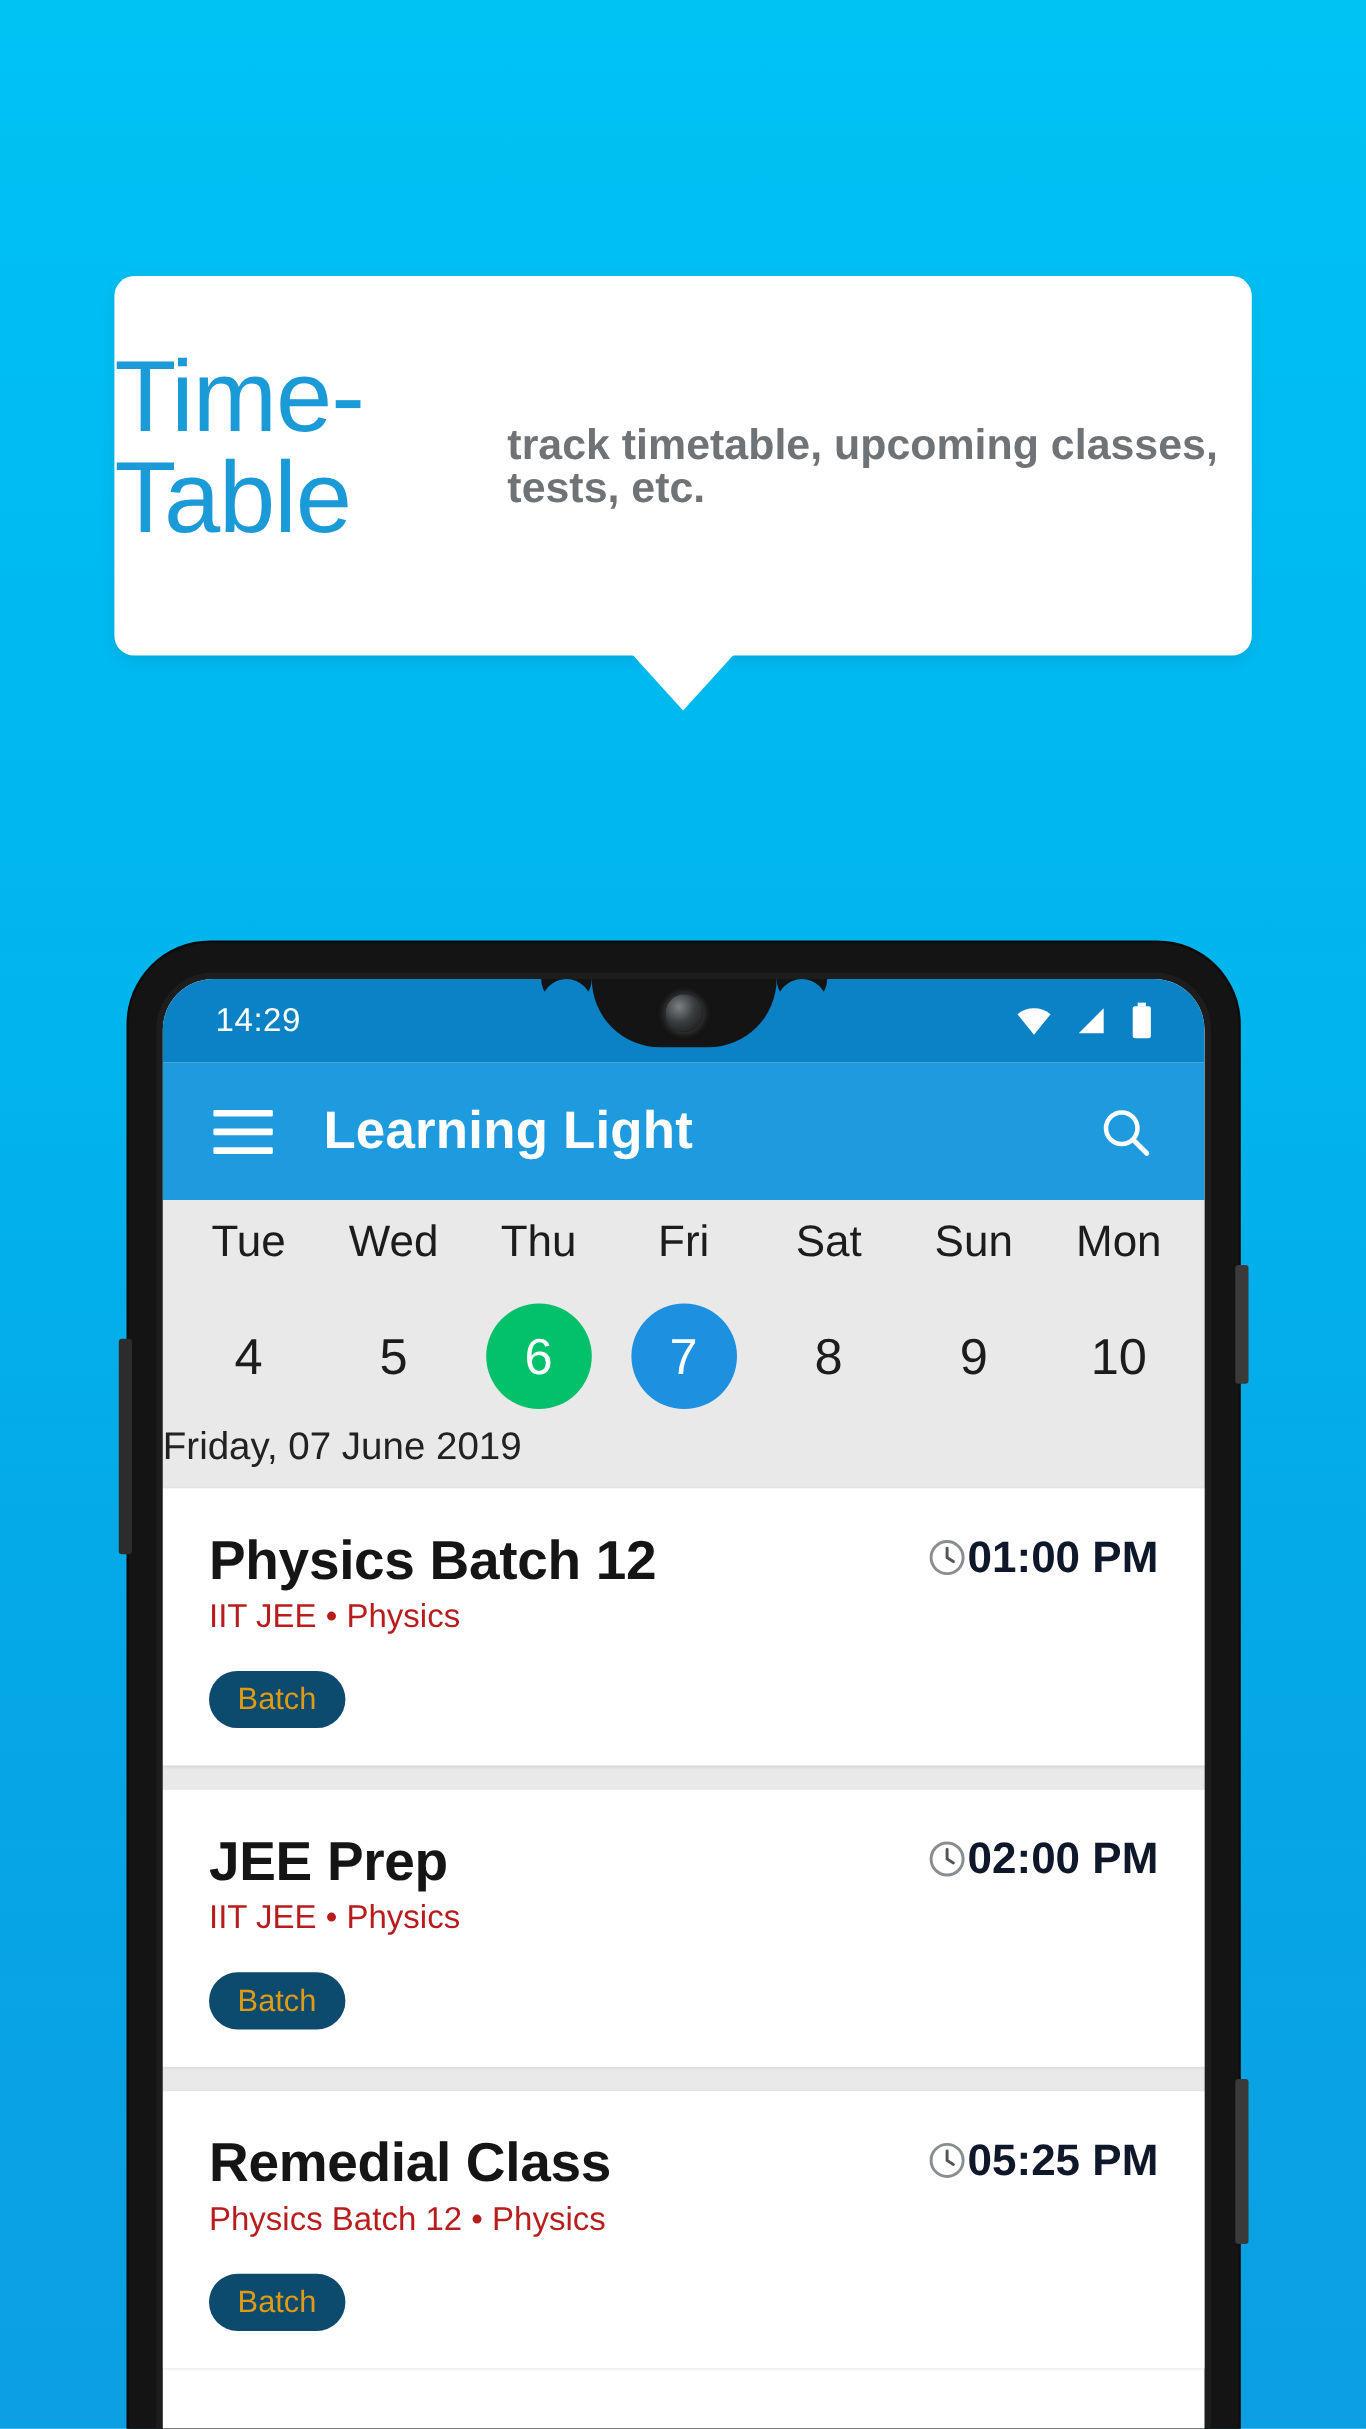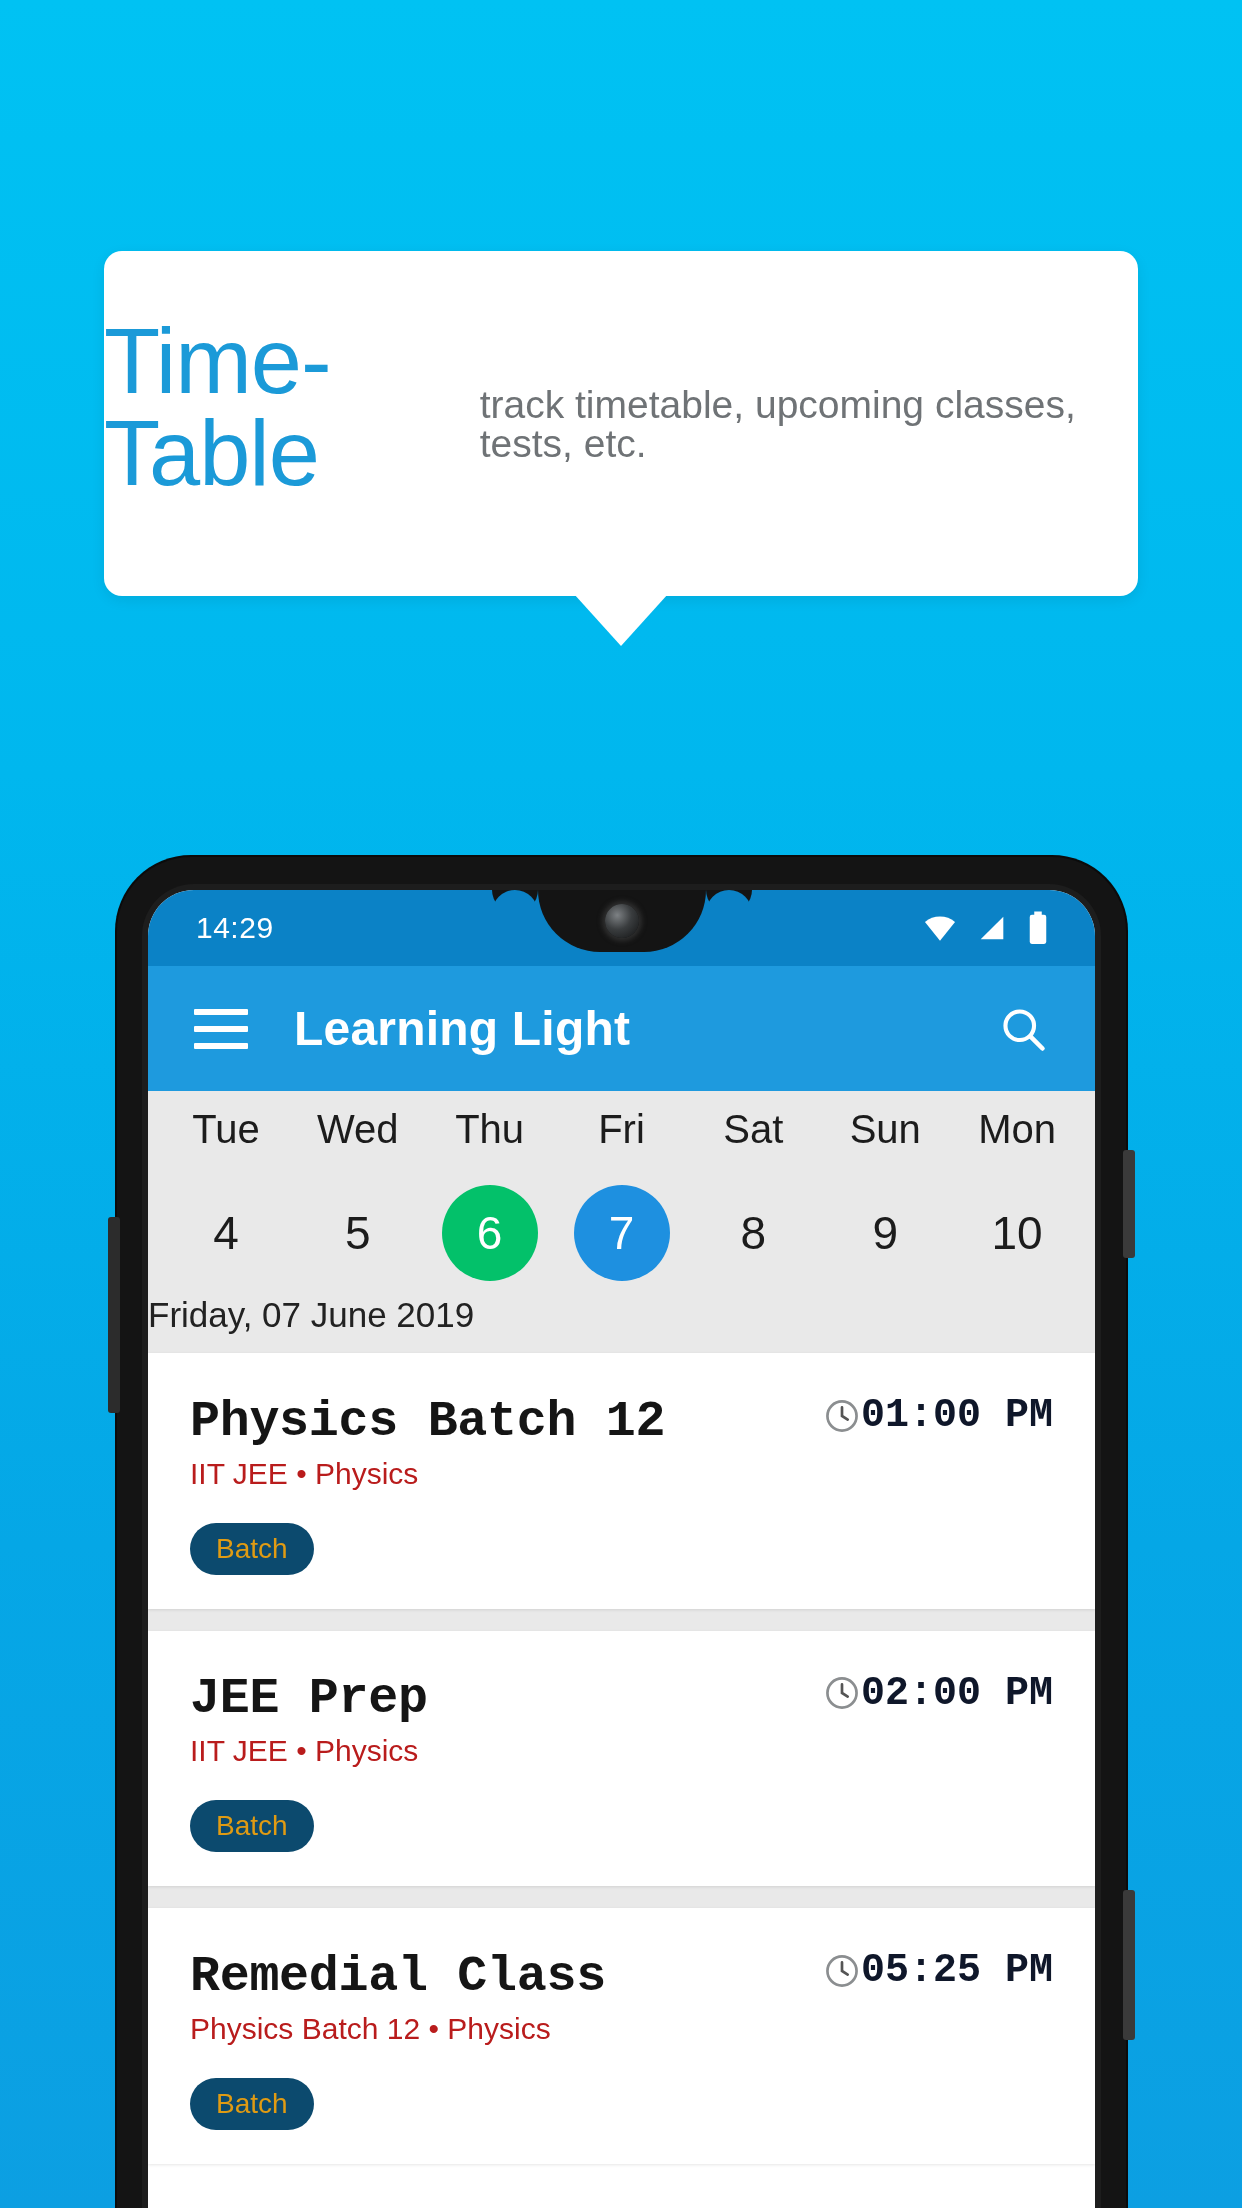--- a/index.html
+++ b/index.html
@@ -14,21 +14,21 @@
     position:absolute;left:104px;top:251px;width:1034px;height:345px;
     background:#ffffff;border-radius:18px;
     box-shadow:0 4px 14px rgba(0,0,0,.08);
     display:flex;align-items:center;justify-content:center;
   }
   .callout-title{
     font-size:92px;line-height:1;color:#1b9ad8;font-weight:400;
     letter-spacing:-1px;margin:0 0 34px 0;
   }
   .callout-sub{
-    font-size:39px;line-height:1;color:#6f7376;font-weight:400;margin:0;
+    font-size:39px;line-height:1;color:#6f7376;font-weight:700;margin:0;
   }
   .callout-tail{
     position:absolute;left:50%;top:594px;transform:translateX(-50%);
     width:0;height:0;border-left:47px solid transparent;border-right:47px solid transparent;
     border-top:52px solid #ffffff;
   }
 
   
   .phone{
     position:absolute;left:117px;top:857px;width:1009px;height:1351px;
@@ -107,21 +107,21 @@
     text-align:left;font-size:35px;color:#222;margin-top:14px;padding-bottom:6px;
   }
 
   
   .classlist{background:#e9e9e9;}
   .card{
     background:#ffffff;padding:40px 42px 34px 42px;
     box-shadow:0 1px 3px rgba(0,0,0,.10);
   }
   .card + .card{margin-top:22px;}
-  .card-top{display:flex;align-items:baseline;justify-content:space-between;font-family:Liberation Mono, monospace;}
+  .card-top{display:flex;align-items:baseline;justify-content:space-between;}
   .card-title{font-size:50px;font-weight:700;color:#151515;line-height:1;letter-spacing:-.3px;}
   .card-time{display:flex;align-items:center;gap:0;font-size:40px;font-weight:700;color:#0f172a;}
   .clock-ico{width:38px;height:38px;flex:none;}
   .card-sub{font-size:30px;color:#b91c1c;margin-top:12px;line-height:1;}
   .chip{
     display:inline-block;margin-top:34px;background:#0c4a6e;color:#e09b13;
     font-size:28px;padding:12px 26px;border-radius:26px;line-height:1;
   }
 </style>
 </head>

